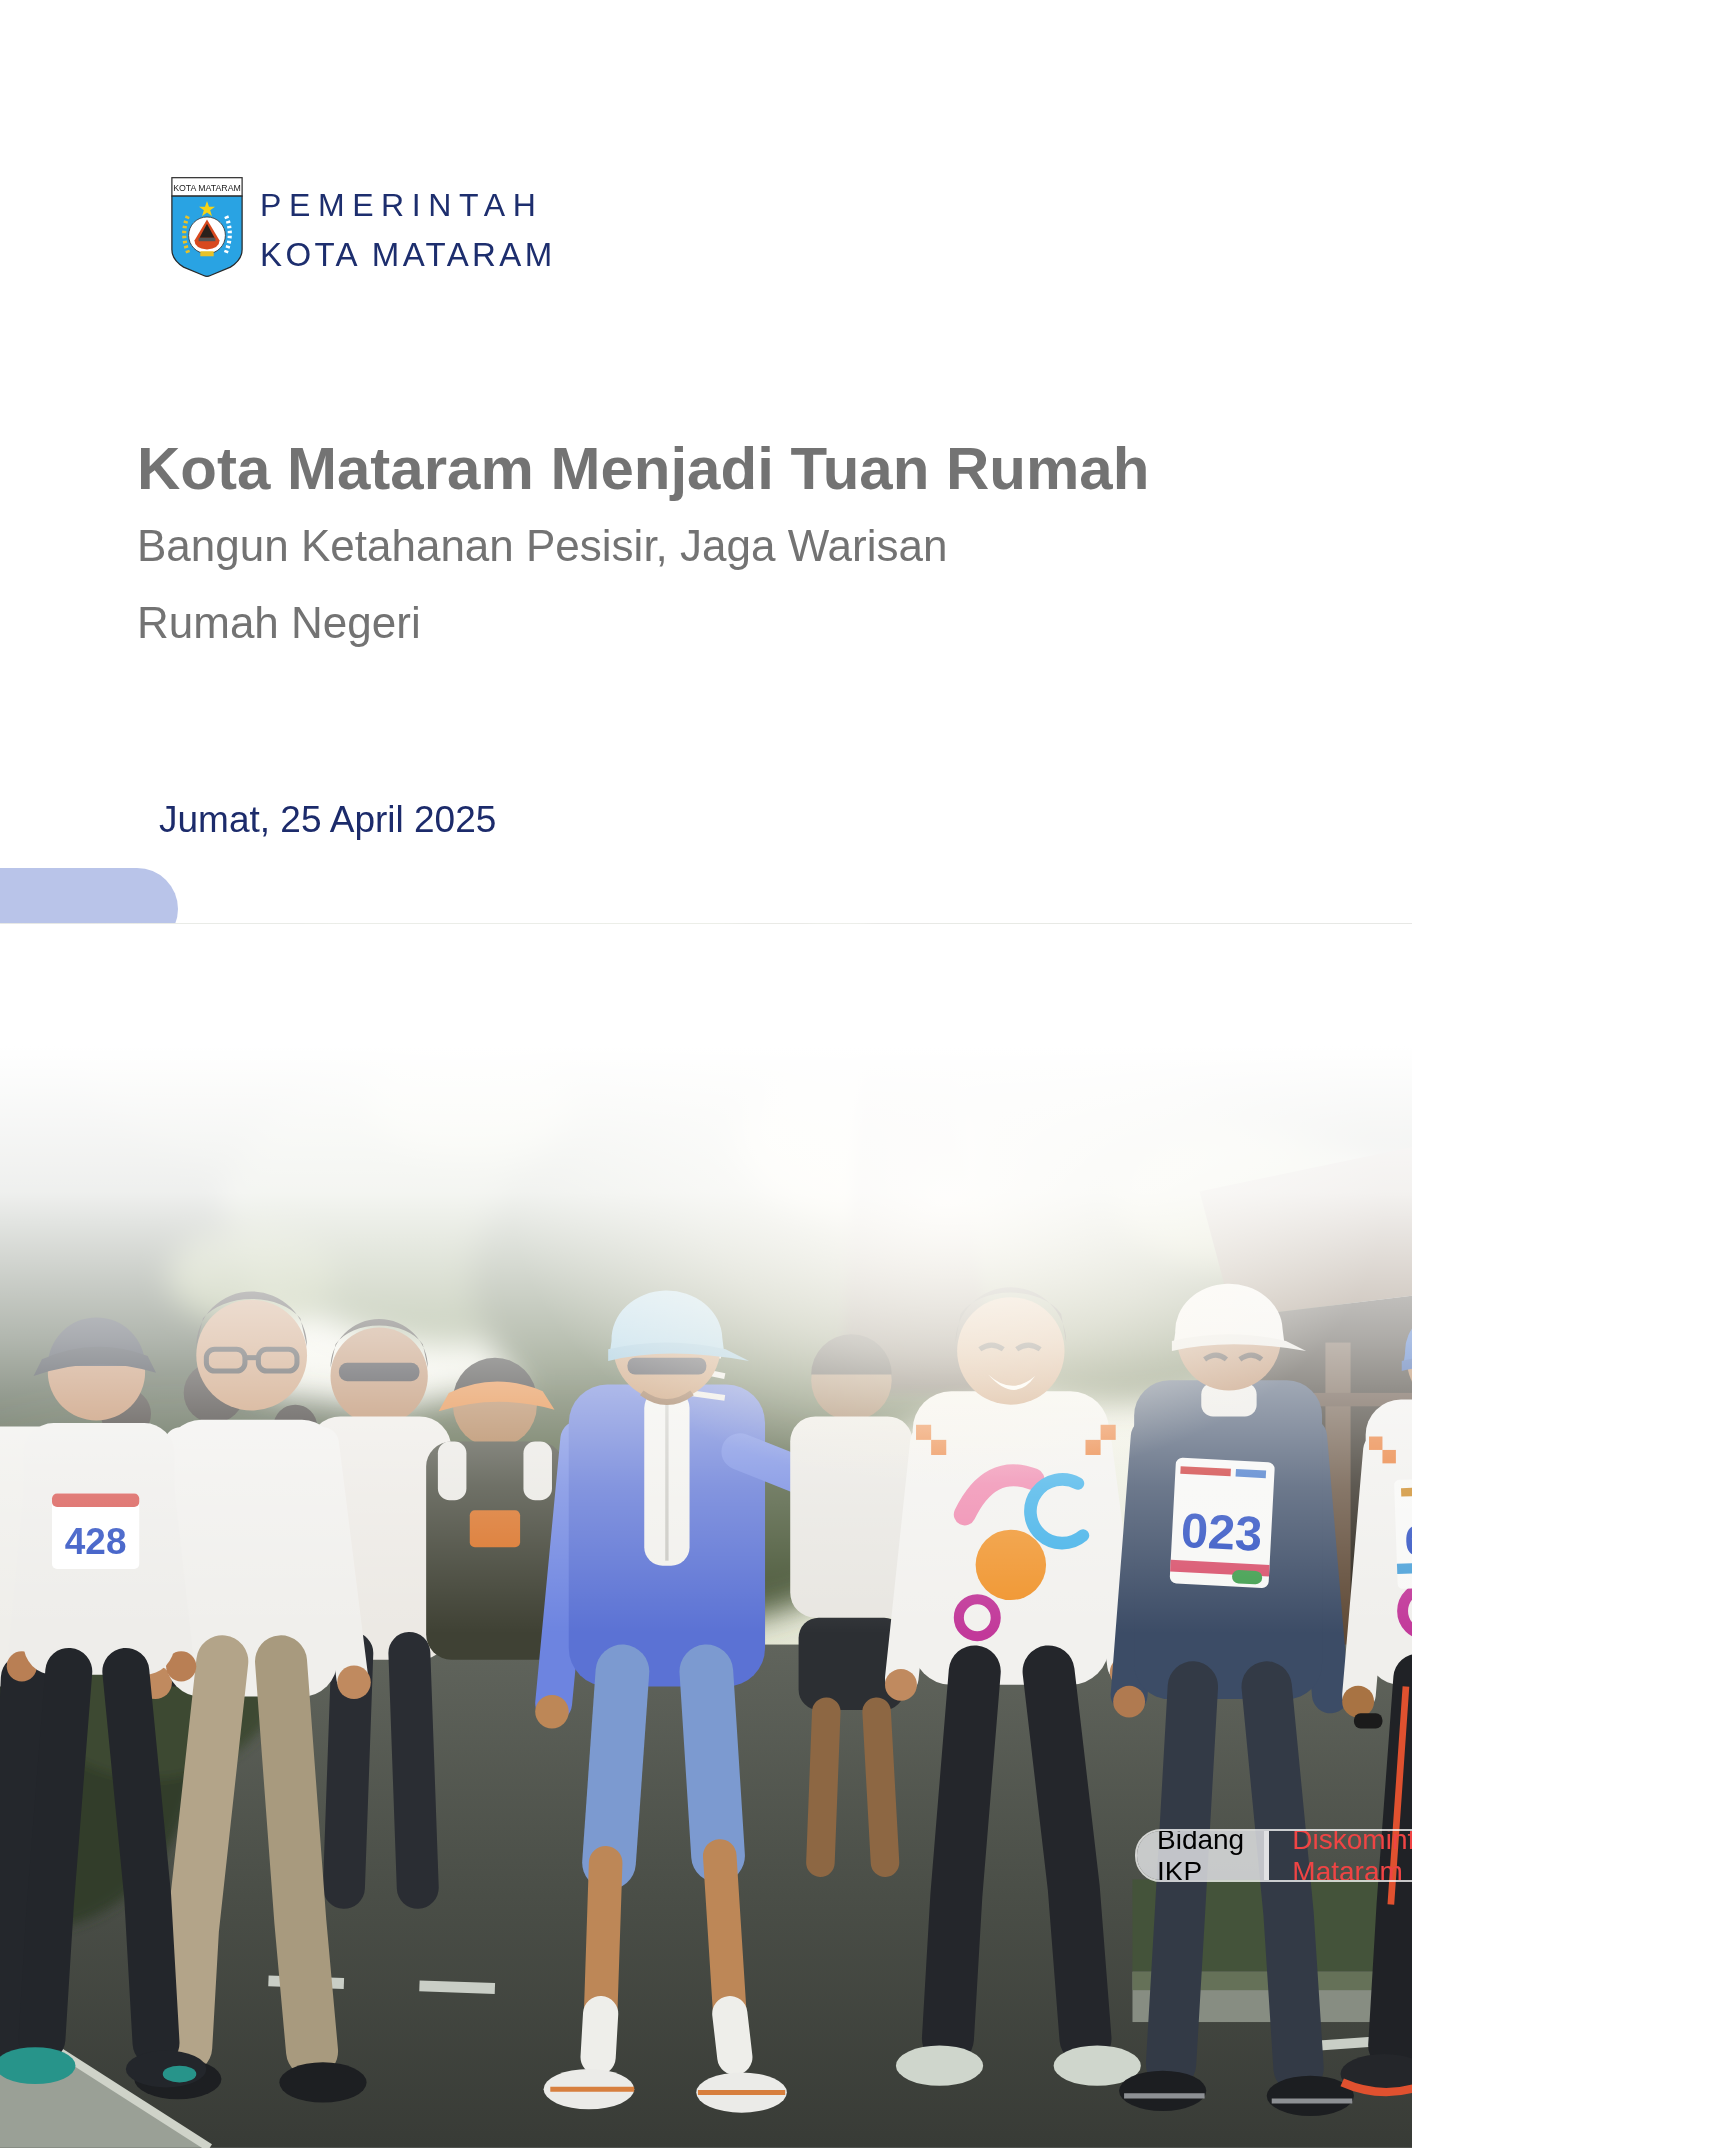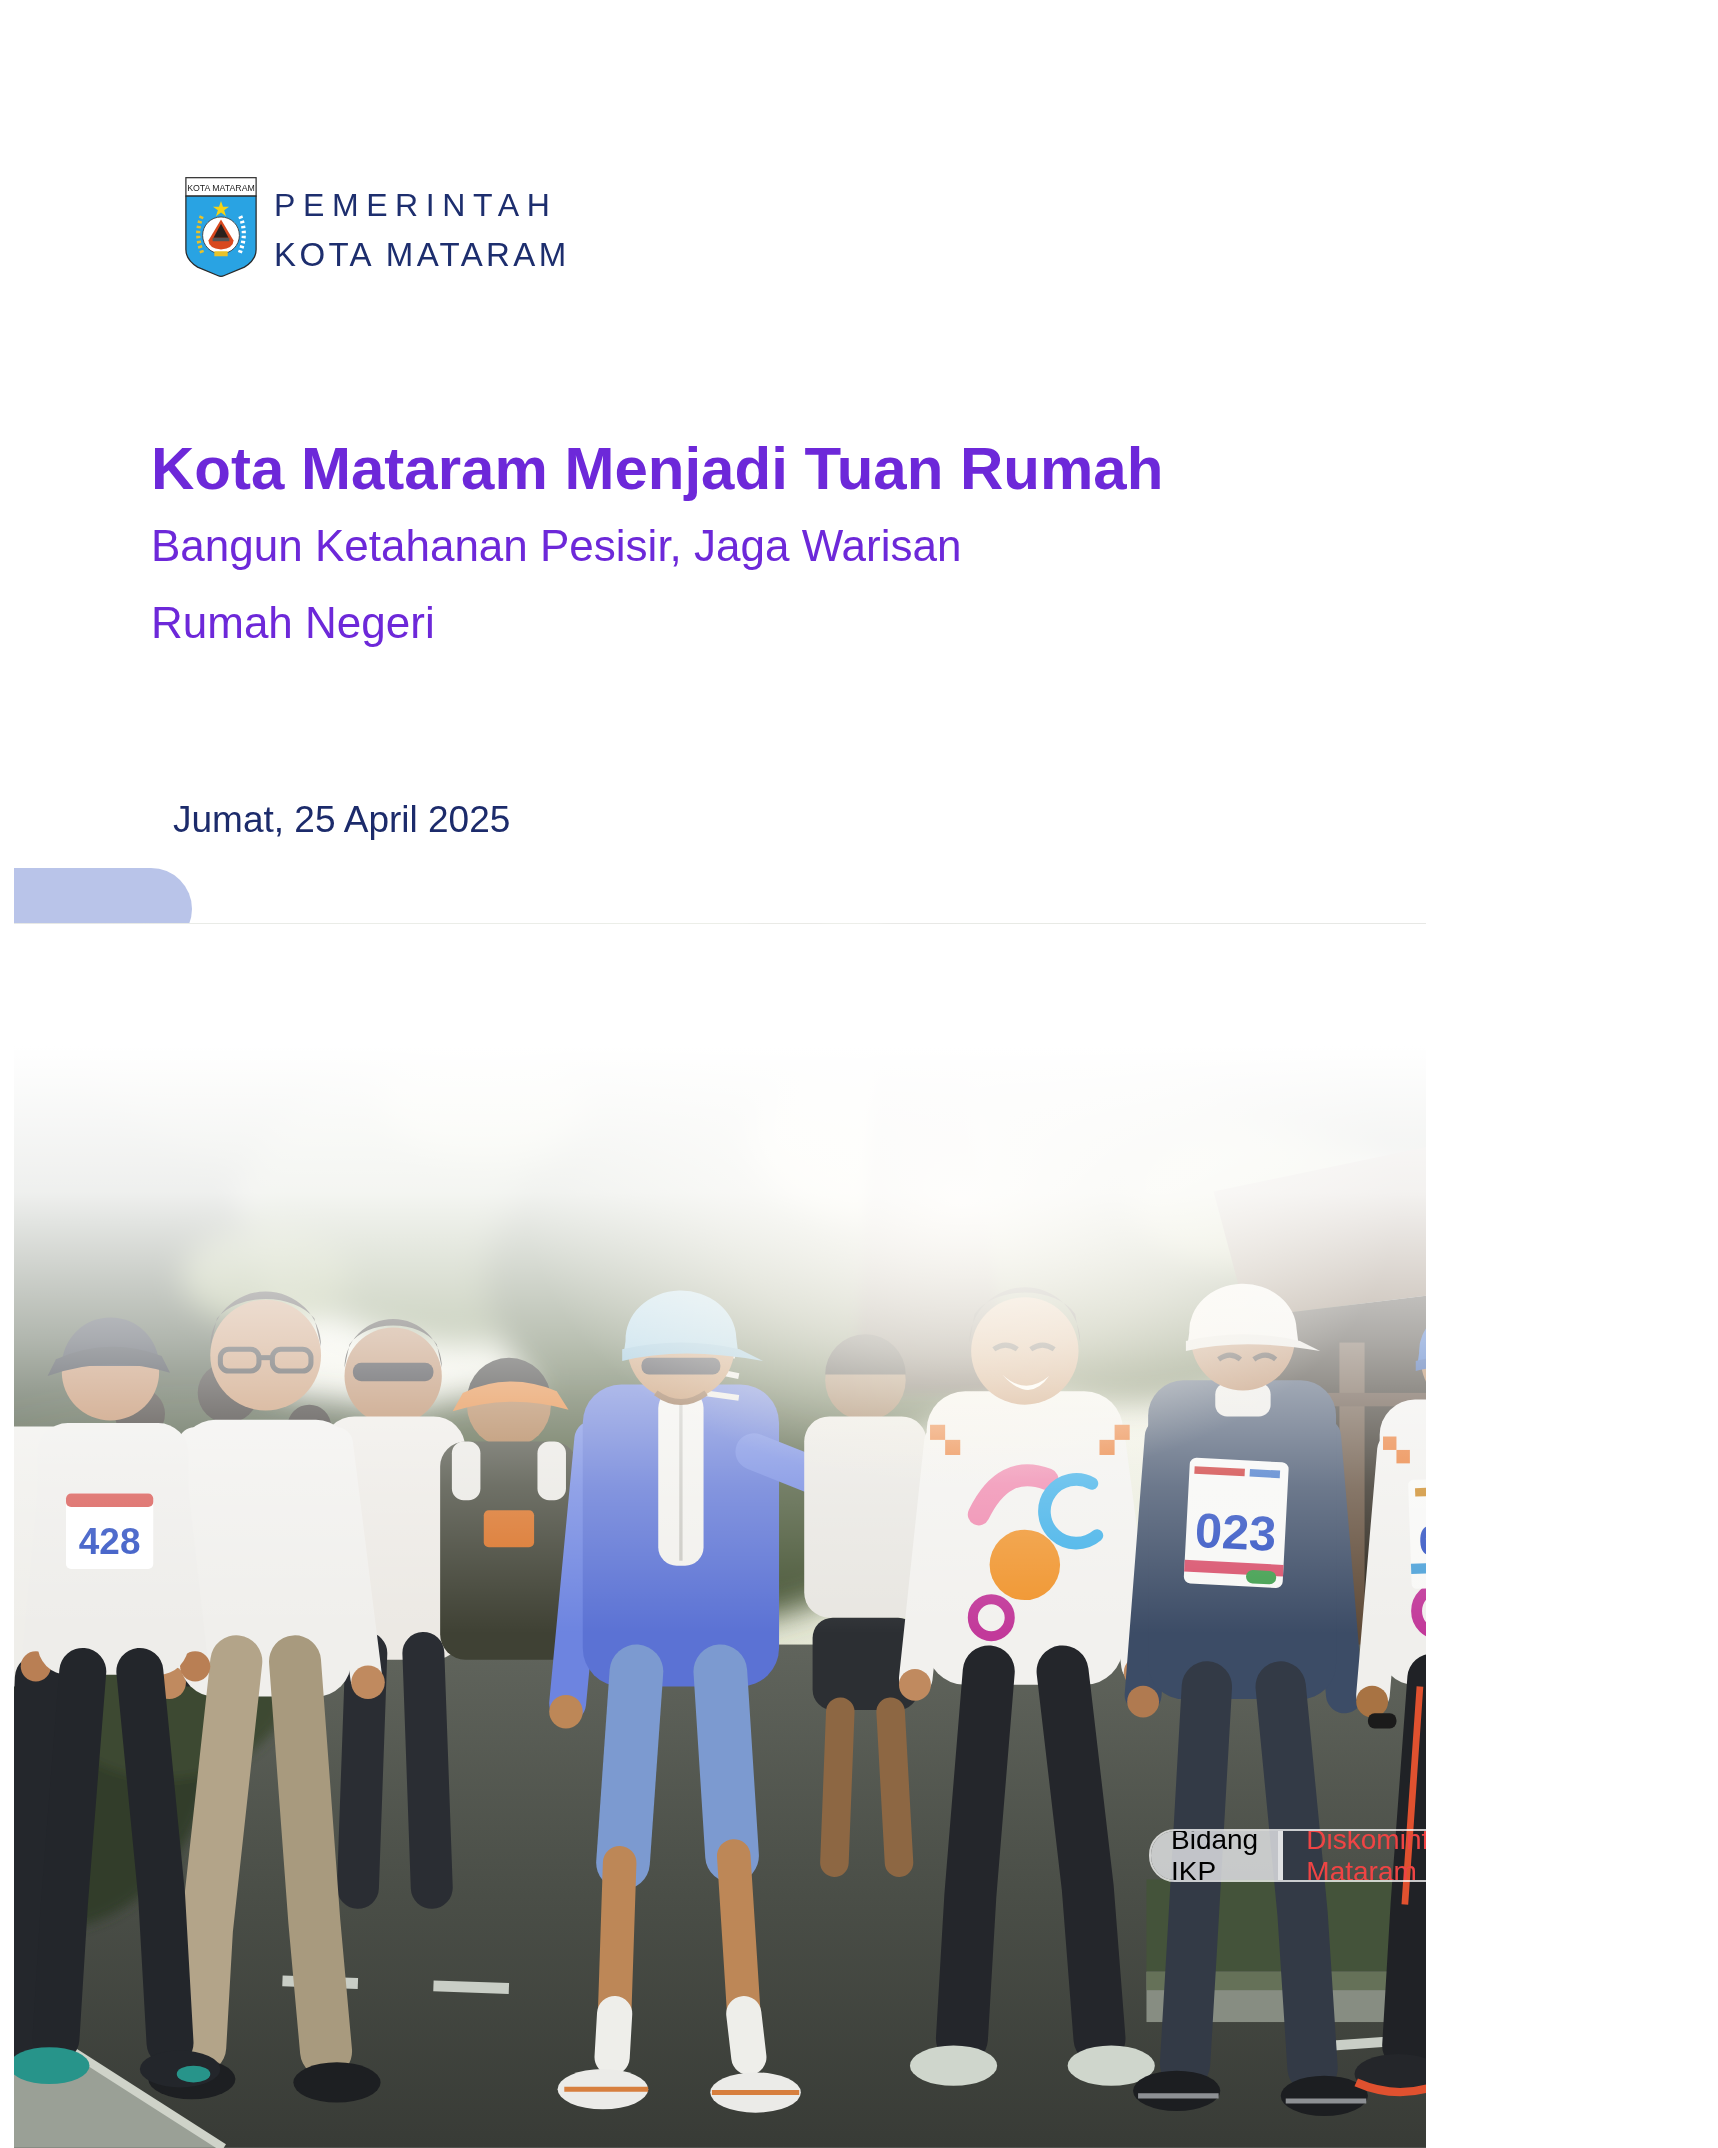--- a/index.html
+++ b/index.html
@@ -1,29 +1,29 @@
 <!DOCTYPE html>
 <html style="font-size:13.4px"><head>
 <meta charset="utf-8">
 <style>
   html,body{margin:0;padding:0;background:#ffffff;}
   #canvas{position:relative;width:1412px;height:2148px;background:#ffffff;overflow:hidden;
-          font-family:"Liberation Sans",sans-serif;margin-left:14px;}
+          font-family:"Liberation Sans",sans-serif;}
   .abs{position:absolute;}
   
   .shape-top-right{left:1619px;top:0;width:100px;height:374px;background:#b9c4e9;
                    border-radius:0 0 59px 92px;}
   .shape-left-pill{left:0;top:868px;width:178px;height:82px;background:#b9c4e9;
                    border-radius:0 44px 44px 0;}
   
   .org{left:260px;top:181px;color:#1d2e6e;font-weight:500;}
   .org .l1{font-size:32px;letter-spacing:7.6px;line-height:49px;}
   .org .l2{font-size:33px;letter-spacing:3.4px;line-height:49px;}
   
-  .title{left:137px;top:430px;color:#6d28d9;}
+  .title{left:137px;top:430px;color:#737373;}
   .title div{line-height:77px;white-space:nowrap;}
   .t-bold{font-size:60px;font-weight:700;}
   .t-reg{font-size:44px;font-weight:400;}
   .date{left:159px;top:799px;color:#1c2b6b;font-size:37px;font-weight:400;text-align:center;}
   
   .photo{left:0;top:923px;width:1718px;height:1225px;}
   
   .badge{left:1135px;top:1829px;height:49px;display:inline-flex;align-items:stretch;
          border:2.5px solid rgba(255,255,255,.75);border-radius:26px;overflow:hidden;
          font-size:28px;z-index:5;}

